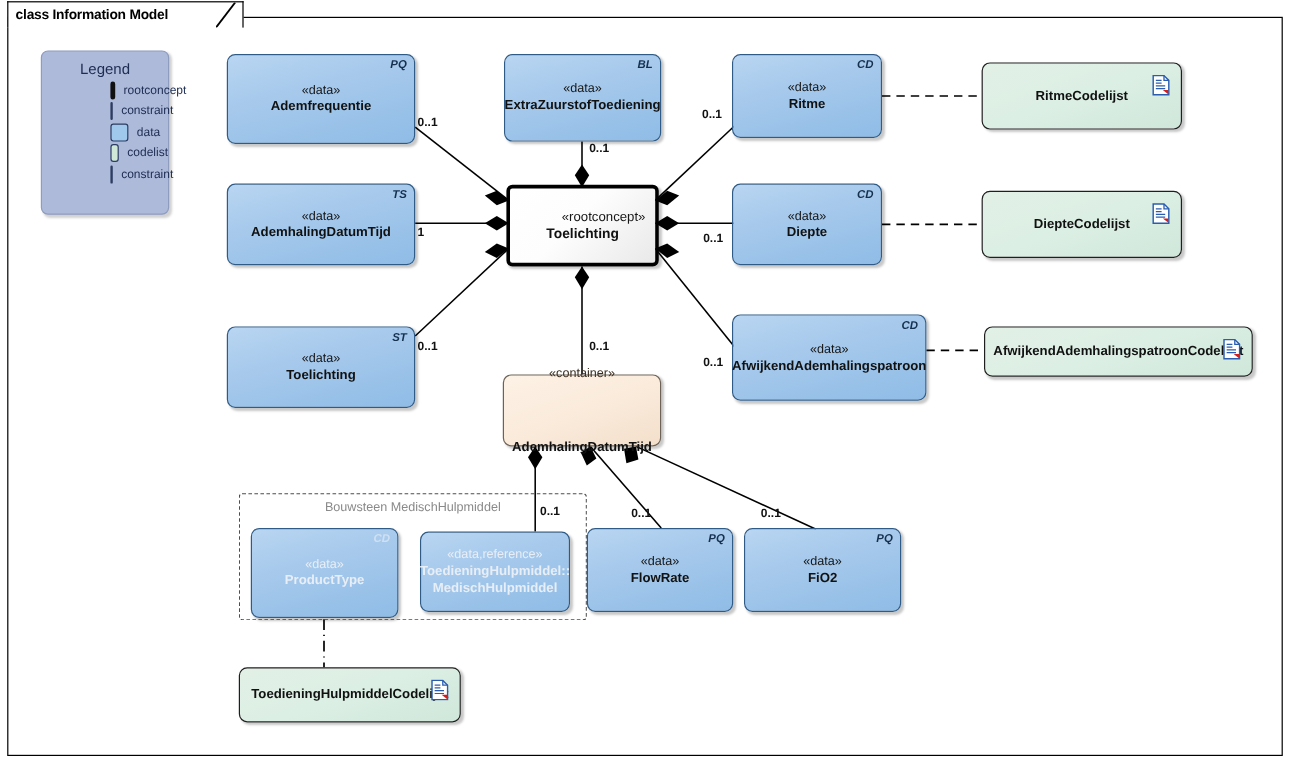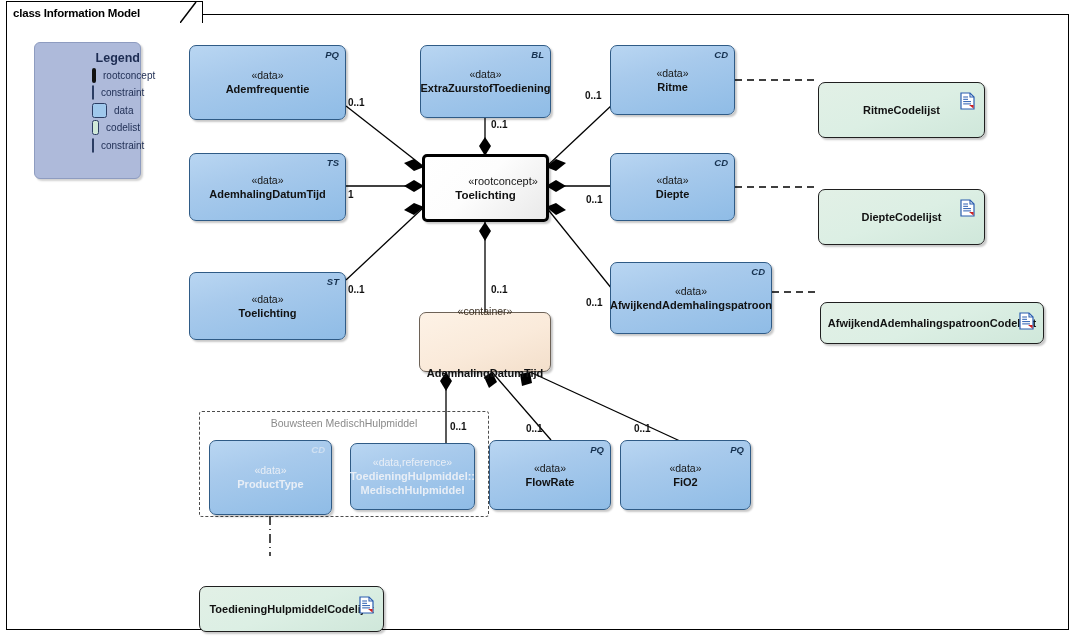--- a/index.html
+++ b/index.html
@@ -21,36 +21,36 @@
   .node .nm{font-size:11px;font-weight:bold;color:#111;line-height:14px;text-align:center;}
   .corner{position:absolute;top:3px;right:6px;font-size:9.5px;font-style:italic;font-weight:bold;color:#16314f;}
 
   .data-node{background:linear-gradient(165deg,#b9d6f2 0%,#a8caec 35%,#8fbce6 100%);border-color:#2f5b86;}
   .root-node{background:linear-gradient(135deg,#ffffff 0%,#fdfdfd 45%,#e9e9e9 100%);border:3px solid #000;border-radius:5px;}
   .root-node .stereo{font-size:11px;margin-left:35px;}
   .root-node .nm{font-size:11.5px;}
   .container-node{background:linear-gradient(160deg,#fdf2e6 0%,#faeada 55%,#f3dfcb 100%);border-color:#6d6257;}
   .container-node .stereo{color:#3b2f22;}
   .codelist-node{background:linear-gradient(160deg,#e2f0e6 0%,#dcefe4 50%,#cfe7da 100%);border-color:#1f1f1f;
-                 flex-direction:row;align-items:center;justify-content:center;margin-top:30px;}
+                 flex-direction:row;align-items:center;justify-content:center;}
   .codelist-node .nm{font-size:11px;font-weight:bold;}
   .faded .stereo,.faded .nm,.faded .corner{color:#e8eef6;}
   .faded .corner{color:#cfe0f2;}
 
   
   .doc-icon{position:absolute;right:9px;top:9px;width:15px;height:18px;}
 
   
   .group-box{position:absolute;box-sizing:border-box;border:1.5px dashed #4d4d4d;border-radius:3px;background:transparent;z-index:2;}
   .group-label{position:absolute;width:100%;text-align:center;top:5px;font-size:10.5px;color:#8a8a8a;}
 
   
   .legend{position:absolute;left:34px;top:42px;width:105px;height:135px;background:#aebada;border:1px solid #8e9cc0;
           border-radius:6px;box-shadow:2px 2px 2px rgba(0,0,0,0.18);z-index:4;}
-  .legend-title{text-align:right;font-size:12.5px;font-weight:bold;color:#1d2c52;margin-top:8px;}
+  .legend-title{text-align:center;font-size:12.5px;font-weight:normal;color:#1d2c52;margin-top:8px;}
   .legend-row{display:flex;align-items:center;margin:2.5px 0 0 15px;padding-left:42px;}
   .swatch{width:15px;height:15px;border-radius:2.5px;border:1px solid #2b3d63;margin-right:7px;box-sizing:border-box;}
   .legend-row span{font-size:10px;color:#1d2c52;}
 
   svg.edges{position:absolute;left:0;top:0;width:1076px;height:638px;z-index:1;pointer-events:none;}
   .mult{position:absolute;font-size:10px;font-weight:bold;color:#111;z-index:4;white-space:nowrap;}
 </style>
 </head>
 <body>
 

